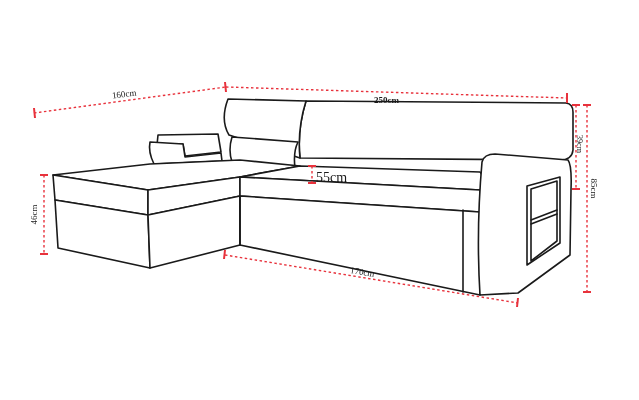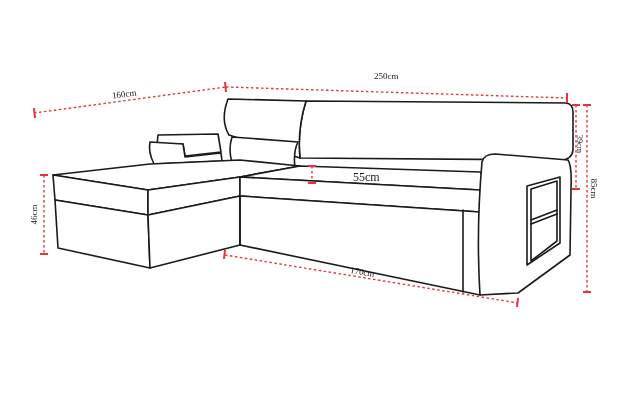--- a/index.html
+++ b/index.html
@@ -70,19 +70,19 @@
     <line class="dim" x1="225" y1="255" x2="518" y2="303"></line>
     <line class="tick" x1="225" y1="250" x2="224" y2="259"></line>
     <line class="tick" x1="518" y1="298" x2="517" y2="307"></line>
 
     <line class="dim" x1="312" y1="166" x2="312" y2="183"></line>
     <line class="tick" x1="308" y1="166" x2="316" y2="166"></line>
     <line class="tick" x1="308" y1="183" x2="316" y2="183"></line>
   </svg>
 
   <span class="label" style="left:112px; top:90px; transform:rotate(-7deg);">160cm</span>
-  <span class="label" style="left:374px; top:72px;">250cm</span>
+  <span class="label" style="left:374px; top:96px;font-weight:bold;">250cm</span>
   <span class="label" style="left:570px; top:140px; transform:rotate(90deg); font-size:8px;">39cm</span>
   <span class="label" style="left:583px; top:184px; transform:rotate(90deg);">85cm</span>
   <span class="label" style="left:24px; top:210px; transform:rotate(-90deg);">46cm</span>
   <span class="label" style="left:350px; top:268px; transform:rotate(9deg);">170cm</span>
-  <span class="label" style="left:316px; top:171px; font-size:12px;margin-left:37px;">55cm</span>
+  <span class="label" style="left:316px; top:171px; font-size:14px;">55cm</span>
 </div>
 
 </body></html>

